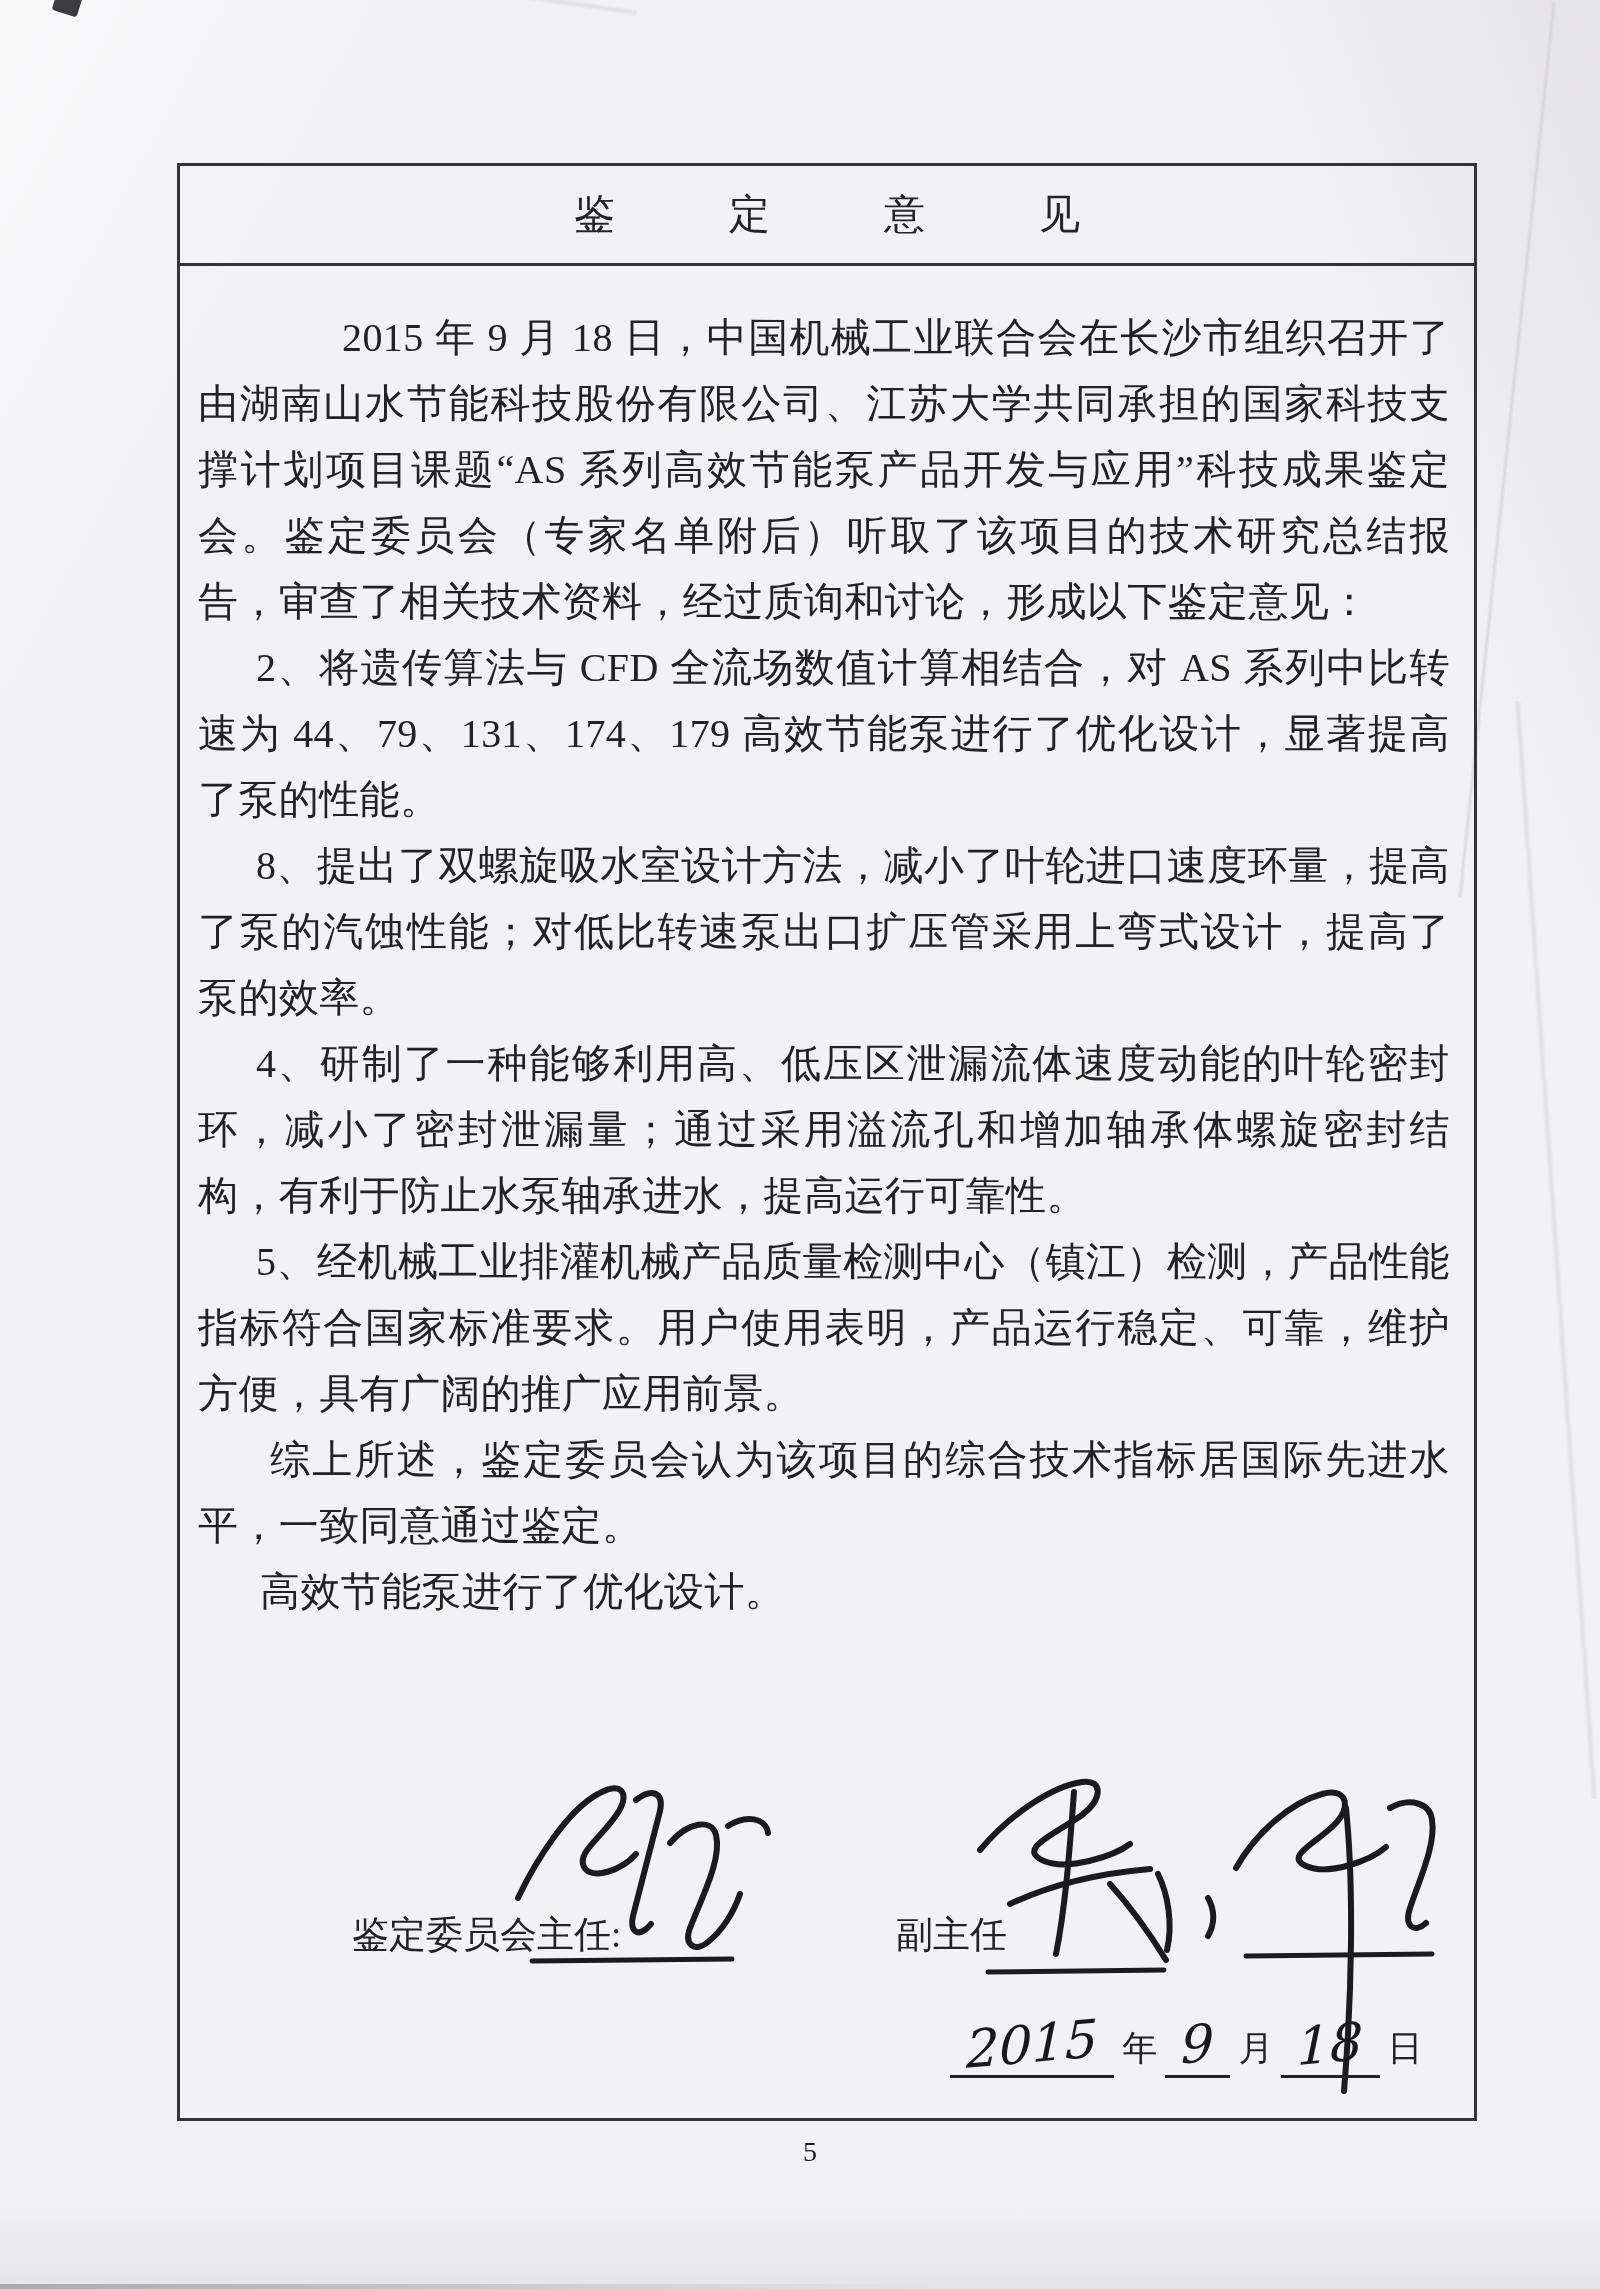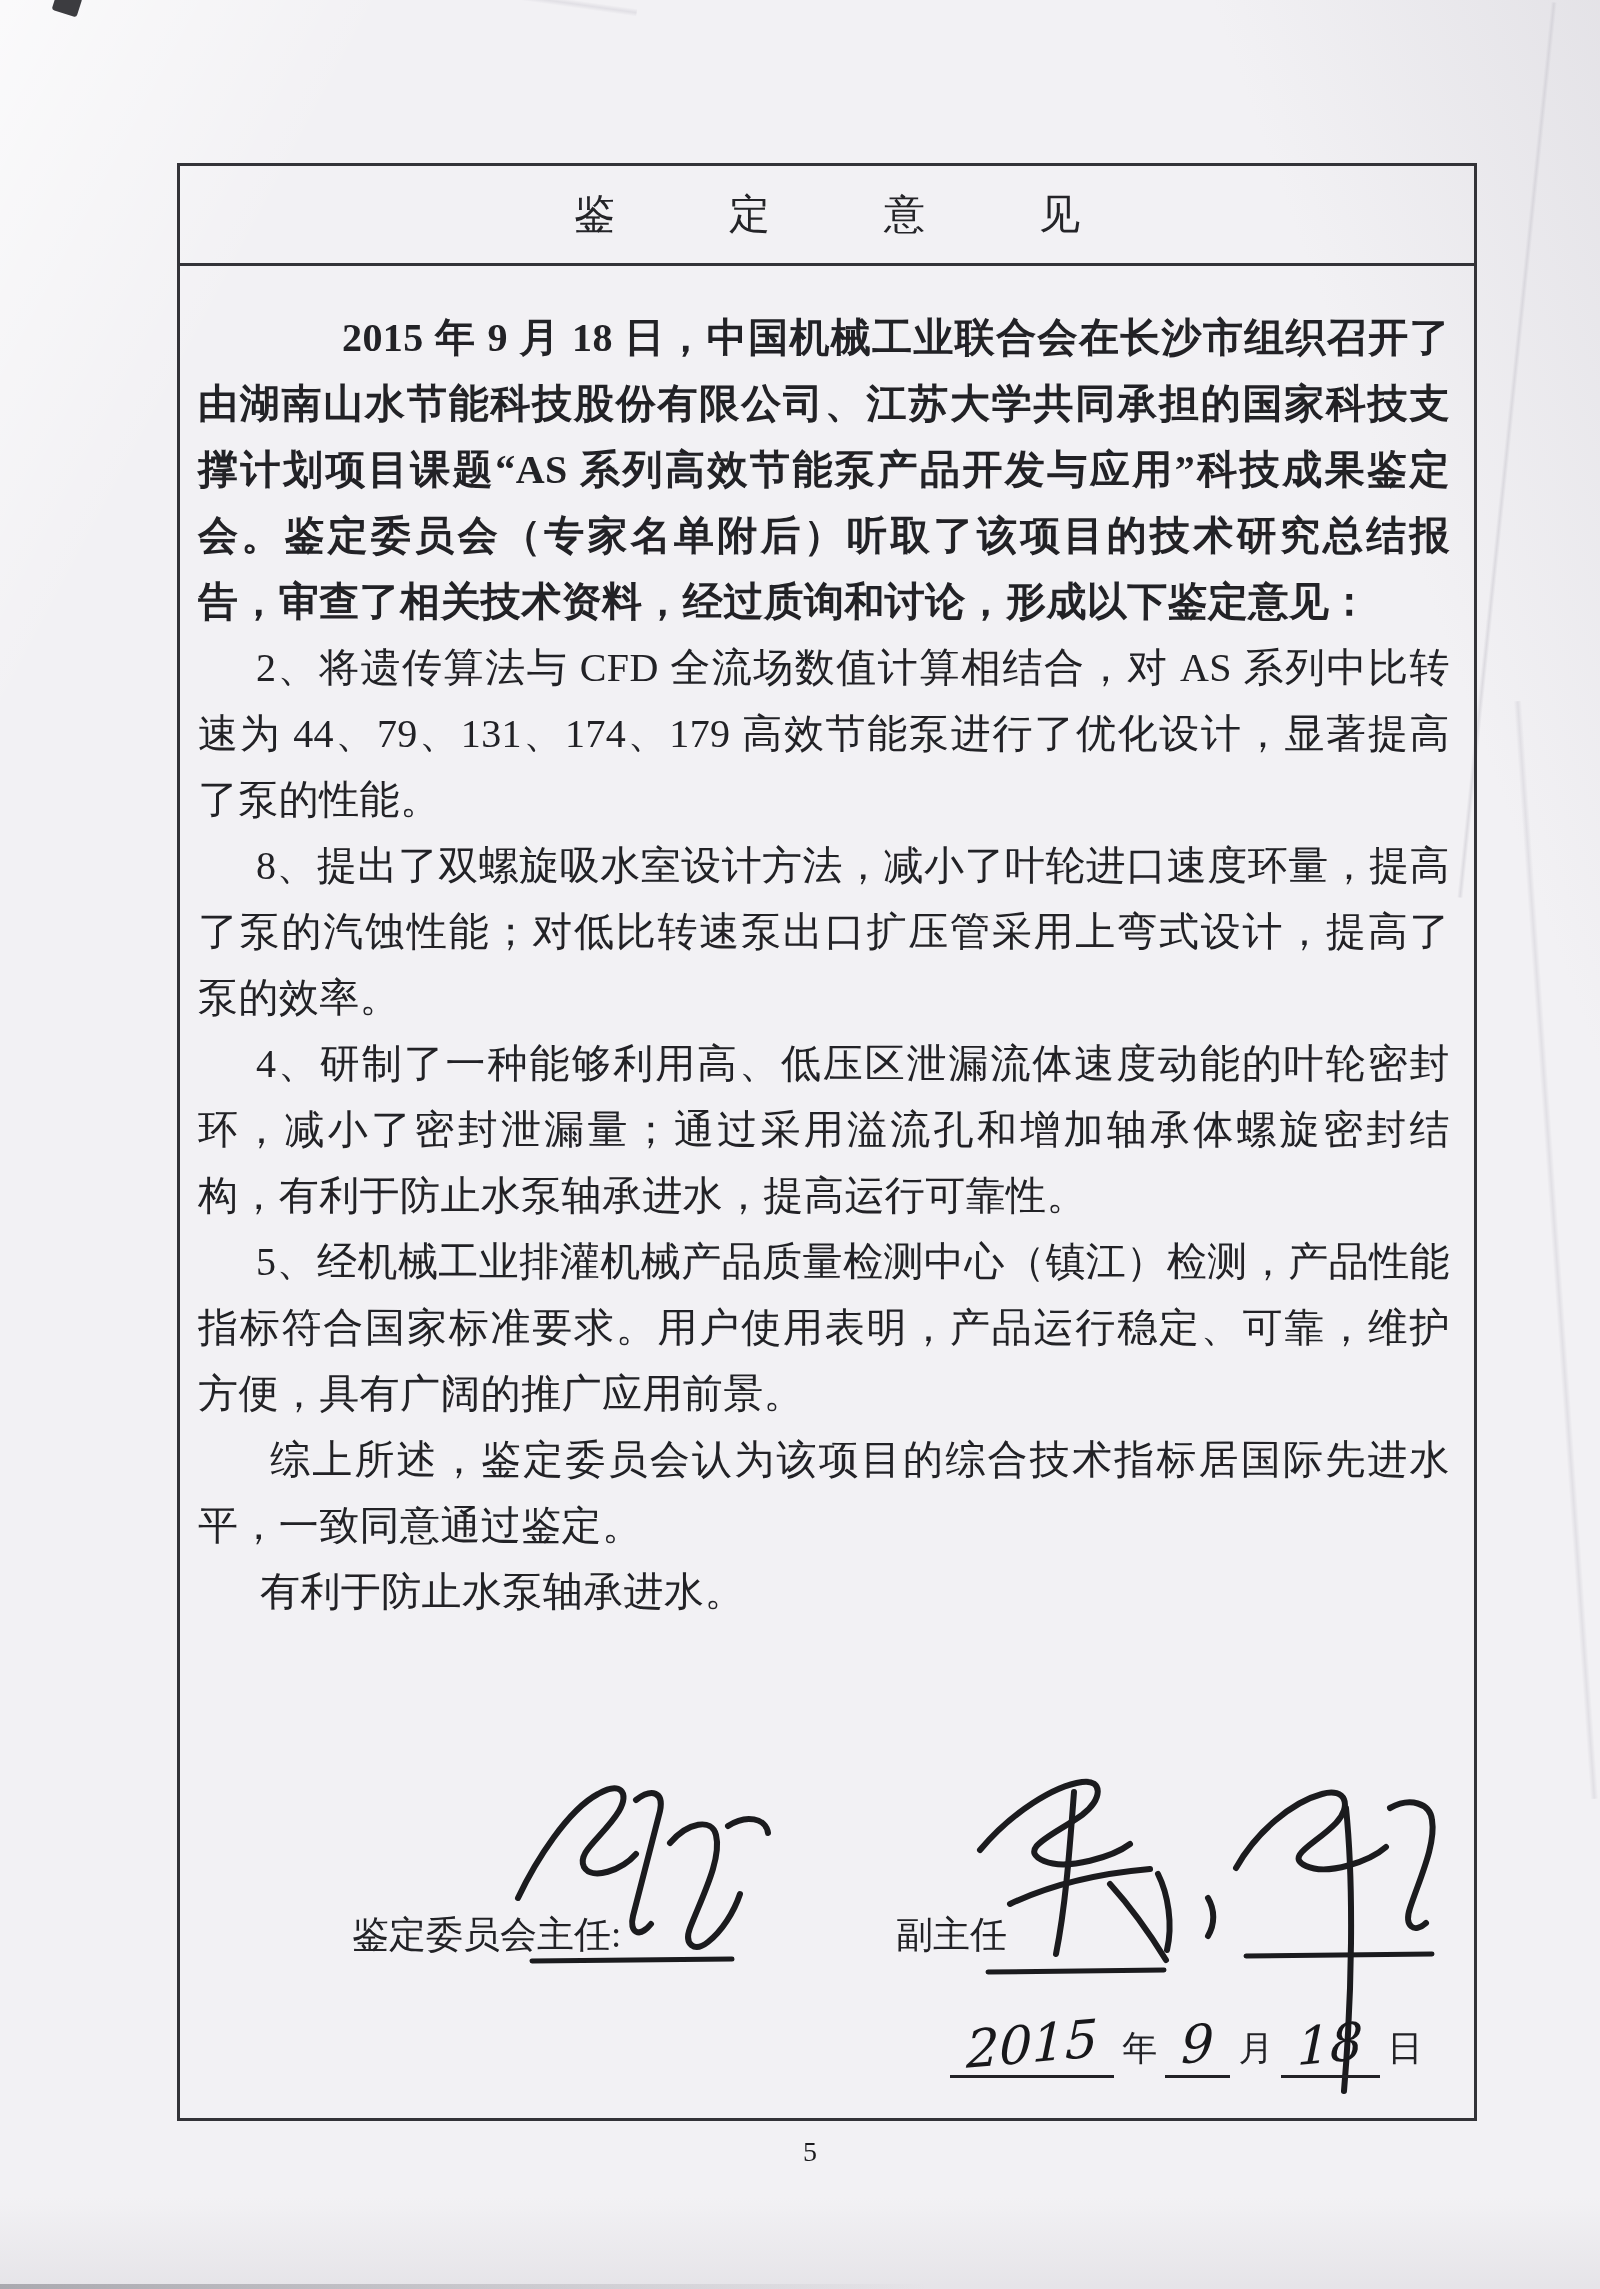--- a/index.html
+++ b/index.html
@@ -34,21 +34,21 @@
     display:flex;align-items:center;justify-content:center;gap:114px;
     font-size:41px;color:#242428;
   }
   .doc-body{
     position:absolute;left:18px;right:24px;top:139px;
   }
   .doc-body p{
     margin:0;font-size:40px;line-height:66px;text-align:justify;
     letter-spacing:.4px;color:#222226;
   }
-  .ind-first{text-indent:144px;font-weight:bold;}
+  .ind-first{text-indent:144px;}
   .ind-item{text-indent:58px;}
   .ind-concl{text-indent:72px;}
   .ind-sugg{text-indent:62px;}
 
   .sig-label{
     position:absolute;font-size:37px;color:#222226;white-space:nowrap;
   }
   .lbl-chair{left:172px;top:1744px;}
   .lbl-vice{left:692px;top:1744px;margin-left:24px;}
   .sig-svg{position:absolute;}
@@ -95,21 +95,21 @@
       <span>见</span>
     </div>
 
     <div class="doc-body">
       <p class="ind-first">2015 年 9 月 18 日，中国机械工业联合会在长沙市组织召开了由湖南山水节能科技股份有限公司、江苏大学共同承担的国家科技支撑计划项目课题“AS 系列高效节能泵产品开发与应用”科技成果鉴定会。鉴定委员会（专家名单附后）听取了该项目的技术研究总结报告，审查了相关技术资料，经过质询和讨论，形成以下鉴定意见：</p>
       <p class="ind-item">2、将遗传算法与 CFD 全流场数值计算相结合，对 AS 系列中比转速为 44、79、131、174、179 高效节能泵进行了优化设计，显著提高了泵的性能。</p>
       <p class="ind-item">8、提出了双螺旋吸水室设计方法，减小了叶轮进口速度环量，提高了泵的汽蚀性能；对低比转速泵出口扩压管采用上弯式设计，提高了泵的效率。</p>
       <p class="ind-item">4、研制了一种能够利用高、低压区泄漏流体速度动能的叶轮密封环，减小了密封泄漏量；通过采用溢流孔和增加轴承体螺旋密封结构，有利于防止水泵轴承进水，提高运行可靠性。</p>
       <p class="ind-item">5、经机械工业排灌机械产品质量检测中心（镇江）检测，产品性能指标符合国家标准要求。用户使用表明，产品运行稳定、可靠，维护方便，具有广阔的推广应用前景。</p>
       <p class="ind-concl">综上所述，鉴定委员会认为该项目的综合技术指标居国际先进水平，一致同意通过鉴定。</p>
-      <p class="ind-sugg">有利于防止水泵轴承进水。</p>
+      <p class="ind-sugg">高效节能泵进行了优化设计。</p>
     </div>
 
     <span class="sig-label lbl-chair">鉴定委员会主任:</span>
 
     <svg class="sig-svg sig-chair" width="300" height="215" viewBox="0 0 300 215">
       <path d="M18,132 C36,94 68,44 98,28 C120,15 130,26 119,45 C104,70 76,86 84,101 C92,115 122,104 136,88" stroke-width="6"></path>
       <path d="M136,34 C152,22 164,26 160,45 C153,73 141,118 133,150 C129,166 139,173 151,158" stroke-width="6"></path>
       <path d="M170,77 C188,56 212,52 216,69 C222,93 202,131 190,162 C184,178 194,187 208,176 C222,165 234,146 240,128" stroke-width="6"></path>
       <path d="M228,60 C246,48 266,52 268,67" stroke-width="6"></path>
       <path d="M32,195 L232,193" stroke-width="5"></path>

